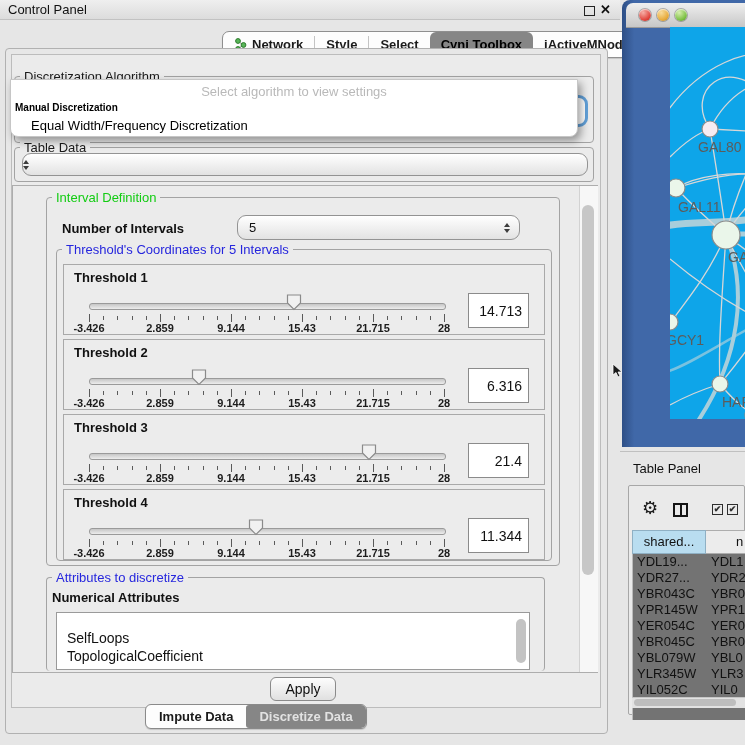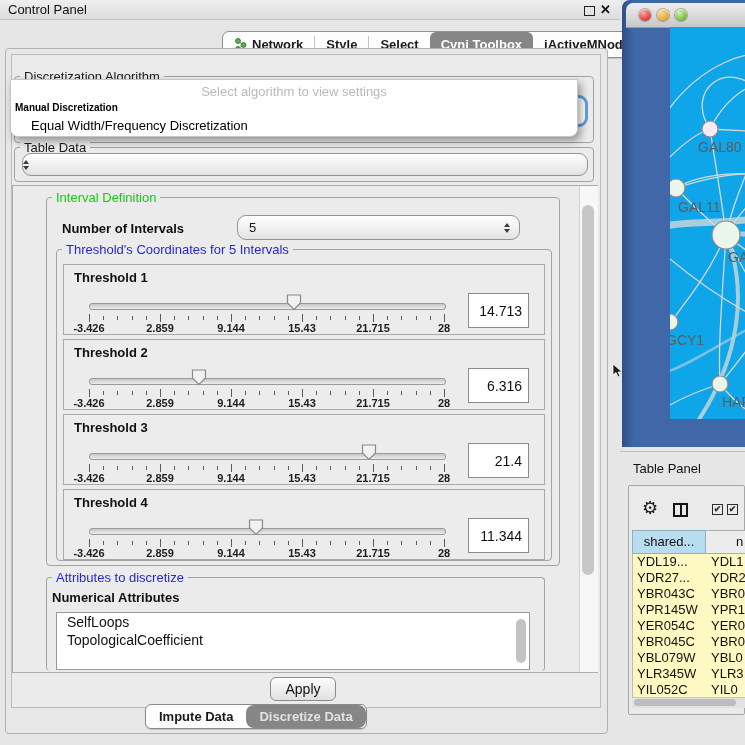--- a/index.html
+++ b/index.html
@@ -9,21 +9,21 @@
 
   
   .titlebar{left:0;top:0;width:620px;height:20px;background:linear-gradient(#efefef,#dcdcdc);
             border-bottom:1px solid #c2c2c2;font-size:13px;line-height:20px;padding-left:8px;box-sizing:border-box}
   .float-icon{left:584px;top:6px;width:9px;height:8px;border:1.5px solid #222}
   .close-icon{left:600px;top:2px;font-size:13px;font-weight:bold;color:#111}
 
   .tabbar{left:222px;top:31px;height:25px;display:flex;align-items:stretch;background:#fdfdfd;
           border:1px solid #8f8f8f;border-radius:7px;overflow:hidden;box-shadow:0 1px 1px rgba(0,0,0,.15)}
   .tab{display:flex;align-items:center;gap:5px;padding:0 11px;font-size:13px;font-weight:600;color:#1a1a1a;white-space:nowrap}
-  .tab.selected{background:#868686;color:#ffffff;border-radius:6px}
+  .tab.selected{background:#868686;color:#000000;border-radius:6px}
   .tab-sep{width:1px;background:#c4c4c4;margin:4px 0}
 
   .main-panel{left:5px;top:48px;width:603px;height:686px;background:#e7e7e7;
               border:1px solid #b1b1b1;border-radius:4px;box-sizing:border-box}
   .inner-panel{left:11px;top:54px;width:590px;height:654px;background:#ebebeb;
                border:1px solid #bcbcbc;box-sizing:border-box}
 
   
   .groupbox{border:1px solid #a3a3a3;border-radius:4px;box-sizing:border-box}
   .group-title{position:absolute;font-size:13px;background:#ebebeb;padding:0 4px;white-space:nowrap}
@@ -72,21 +72,21 @@
   .attr-list{left:56px;top:612px;width:474px;height:58px;background:#fff;border:1px solid #9a9a9a;box-sizing:border-box;overflow:hidden}
   .attr-item{font-size:14px;line-height:18px;padding-left:10px;white-space:nowrap}
   .attr-sb{position:absolute;right:3px;top:6px;width:10px;height:44px;background:#c3c3c3;border-radius:5px}
 
   .apply-btn{left:270px;top:677px;width:66px;height:24px;background:linear-gradient(#fdfdfd,#e0e0e0);
              border:1px solid #8a8a8a;border-radius:6px;font-size:14px;text-align:center;line-height:22px;box-sizing:border-box}
 
   .bottom-tabs{left:145px;top:704px;height:23px;display:flex;background:#fdfdfd;border:1px solid #8a8a8a;
                border-radius:6px;overflow:hidden;box-shadow:0 1px 1px rgba(0,0,0,.15)}
   .btab{padding:0 13px;font-size:13px;font-weight:600;line-height:23px;color:#1a1a1a;white-space:nowrap}
-  .btab.selected{background:#868686;color:#e2e2e2;border-radius:8px}
+  .btab.selected{background:#868686;color:#e2e2e2;border-radius:3px}
 
   
   .net-window{left:622px;top:0;width:123px;height:447px;background:linear-gradient(90deg,#2e4f86,#4068a8 10%);
               border-top-left-radius:8px}
   .net-titlebar{left:626px;top:3px;width:119px;height:24px;background:linear-gradient(#efefef,#c7c7c7);
                 border-top-left-radius:7px;border-bottom:1px solid #9a9a9a}
   .light{position:absolute;top:9px;width:12px;height:12px;border-radius:50%;box-shadow:inset 0 1px 1px rgba(255,255,255,.6),0 0 0 1px rgba(0,0,0,.25)}
   .l-red{left:639px;background:radial-gradient(circle at 35% 30%,#f6aea6,#e0443c 65%,#a8261e)}
   .l-yellow{left:657px;background:radial-gradient(circle at 35% 30%,#f8dc9a,#e7aa3a 65%,#b37a15)}
   .l-green{left:675px;background:radial-gradient(circle at 35% 30%,#d6efae,#7cc043 65%,#4b8a1d)}
@@ -99,21 +99,21 @@
   .tp-box{left:628px;top:485px;width:117px;height:230px;background:#eaeaea;border:1px solid #a7a7a7;
           border-radius:2px;box-sizing:border-box}
   .gear{left:642px;top:497px;font-family:"DejaVu Sans",sans-serif;font-size:18px;color:#1a1a1a}
   .split-icon{left:673px;top:503px;width:15px;height:14px;border:2px solid #141414;box-sizing:border-box}
   .split-icon div{position:absolute;left:50%;top:0;width:2px;height:100%;background:#141414;transform:translateX(-50%)}
   .cb{width:11px;height:11px;border:1.5px solid #2e2e2e;box-sizing:border-box;font-size:9px;line-height:8px;
       text-align:center;color:#2e2e2e;font-weight:bold}
   .tp-header{left:632px;top:530px;height:24px;display:flex;font-size:13px}
   .hc1{width:74px;background:#b9ddf0;border:1px solid #8fb0c4;box-sizing:border-box;text-align:center;line-height:22px}
   .hc2{width:45px;background:#ececec;border:1px solid #adadad;border-left:none;box-sizing:border-box;line-height:22px;padding-left:30px}
-  .tp-rows{left:632px;top:554px;width:113px;height:143px;background:#fef9c3;overflow:hidden;border-left:1px solid #bbb}
+  .tp-rows{left:632px;top:554px;width:113px;height:166px;background:#737373;overflow:hidden;border-left:1px solid #bbb}
   .tp-row{display:flex;height:16px;font-size:13px;line-height:16px}
   .tp-c1{width:74px;padding-left:4px;box-sizing:border-box;white-space:nowrap}
   .tp-c2{padding-left:4px;white-space:nowrap}
   .hscroll{left:632px;top:697px;width:113px;height:10px;background:#e2e2e2;border-top:1px solid #c6c6c6}
   .hscroll div{position:absolute;left:2px;top:1px;width:102px;height:7px;background:#bdbdbd;border-radius:4px}
 </style>
 </head>
 <body>
 
 <div class="abs titlebar">
@@ -364,21 +364,21 @@
   <div class="th-thumb" style="left: 183.848px;"><svg width="16" height="17">
         <path d="M1.5,1 H14.5 V9 L8,15.5 L1.5,9 Z" fill="#f1f1f1" stroke="#8a8a8a" stroke-width="1.2"></path>
       </svg></div>
   <div class="th-valuebox">11.344</div>
 </div>
 
 <div class="abs groupbox" style="left:46px;top:577px;width:499px;height:94px;border-bottom:none"></div>
 <div class="group-title t-blue" style="left:52px;top:570px">Attributes to discretize</div>
 <div class="abs attr-sub" style="left:52px;top:590px">Numerical Attributes</div>
 <div class="abs attr-list">
-  <div class="attr-items" style="padding-top:0">
+  <div class="attr-items" style="padding-top:16px">
       <div class="attr-item">SelfLoops</div>
       <div class="attr-item">TopologicalCoefficient</div>
     </div>
   <div class="attr-sb"></div>
 </div>
 
 <div class="abs apply-btn">Apply</div>
 
 <div class="abs bottom-tabs">
   <div class="btab">Impute Data</div>

